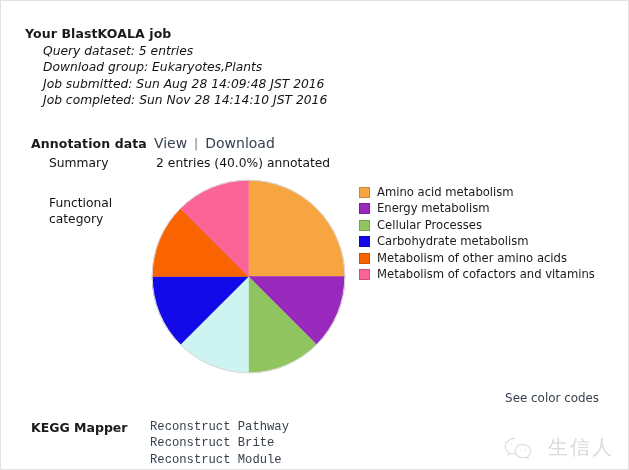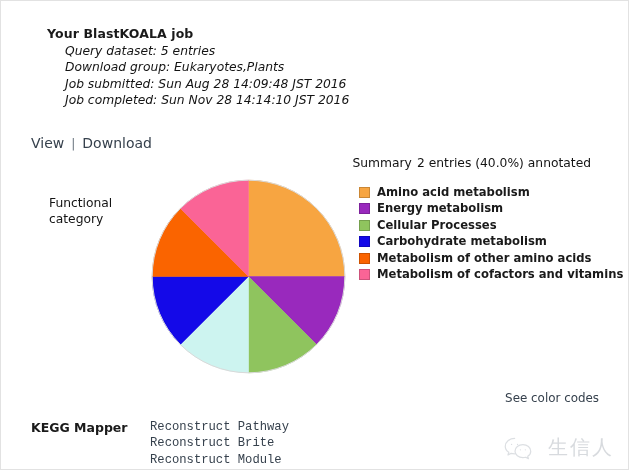--- a/index.html
+++ b/index.html
@@ -18,21 +18,21 @@
     height: 470px;
     background: #ffffff;
     border: 1px solid #e2e2e2;
     box-sizing: border-box;
     overflow: hidden;
   }
 
   
   .job-block {
     position: absolute;
-    left: 46px;
+    left: 24px;
     top: 24px;
     width: 560px;
   }
   .section-title {
     font-size: 12.5px;
     font-weight: bold;
     color: #1a1a1a;
     line-height: 17px;
     letter-spacing: 0.1px;
   }
@@ -71,21 +71,20 @@
     font-size: 12.2px;
     color: #6b7680;
   }
 
   .summary-row {
     position: absolute;
     left: 30px;
     top: 155px;
     width: 560px;
     white-space: nowrap;
-    text-align: right;
   }
   .row-label {
     display: inline-block;
     padding-left: 18px;
     width: 102px;
     font-size: 12.3px;
     color: #141414;
     vertical-align: top;
   }
   .row-value {
@@ -120,21 +119,20 @@
     position: absolute;
     left: 358px;
     top: 183px;
   }
   .legend-item {
     display: flex;
     align-items: center;
     height: 16px;
     margin-bottom: 0.6px;
     white-space: nowrap;
-    font-weight: bold;
   }
   .swatch {
     width: 11px;
     height: 11px;
     flex: 0 0 11px;
     margin-right: 7px;
     border: 1px solid rgba(0,0,0,0.18);
     box-sizing: border-box;
   }
   .legend-text {
@@ -218,20 +216,21 @@
         <span class="val">Sun Aug 28 14:09:48 JST 2016</span>
       </div>
       <div class="job-line">
         <span class="lbl">Job completed:</span>
         <span class="val">Sun Nov 28 14:14:10 JST 2016</span>
       </div>
     </div>
   </div>
 
   <div class="annot-head">
+    <span class="section-title">Annotation data</span>
     <a class="lnk" href="#">View</a>
     <span class="sep">|</span>
     <a class="lnk" href="#">Download</a>
   </div>
 
   <div class="summary-row">
     <span class="row-label">Summary</span>
     <span class="row-value">2 entries (40.0%) annotated</span>
   </div>
 

